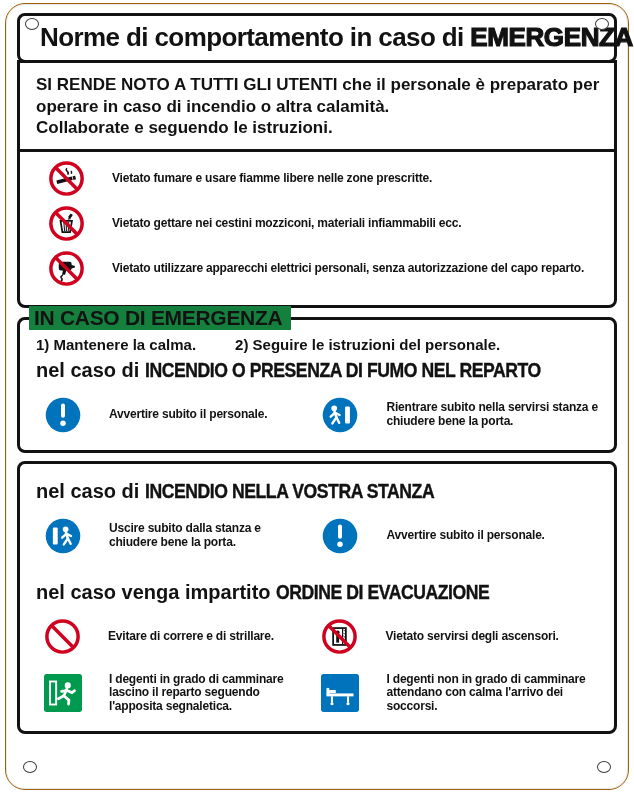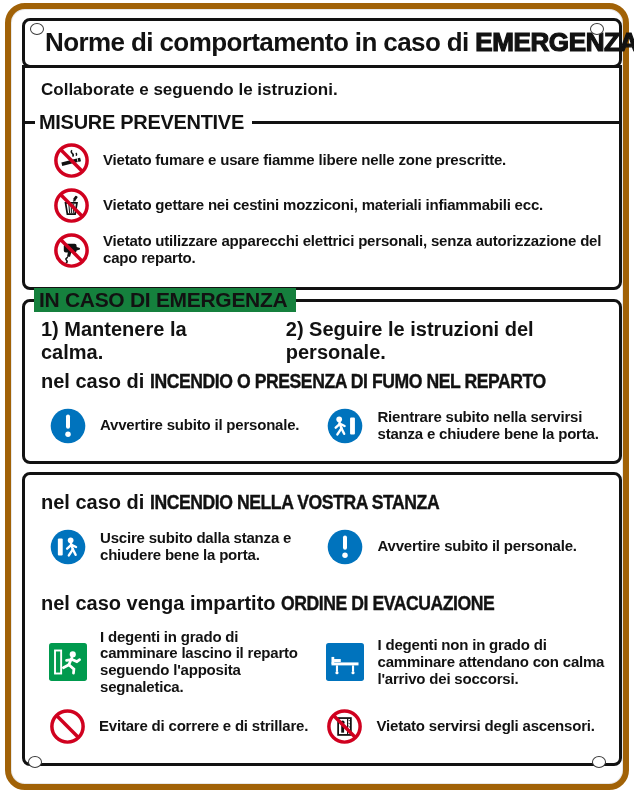--- a/index.html
+++ b/index.html
@@ -10,45 +10,45 @@
   }
   *{box-sizing:border-box;margin:0;padding:0;}
   html,body{background:#ffffff;}
   body{
     width:634px;height:794px;position:relative;
     font-family:"Liberation Sans","DejaVu Sans",sans-serif;
     color:var(--ink);
   }
   .sign{
     position:absolute;left:5px;top:3px;width:624px;height:787px;
-    background:#fff;border:6px solid #a16207;border-radius:20px;
+    background:#fff;border:1px solid #a16207;border-radius:20px;
     box-shadow:inset 0 0 0 1px #e8e8e8;
   }
   .inner{position:absolute;left:11px;top:9px;width:600px;}
   .box{
     border:3px solid var(--ink);border-radius:8px;background:#fff;position:relative;
   }
   .title-box{padding:6px 14px 7px 20px;border-bottom-width:3px;}
   .title{font-size:26px;font-weight:700;letter-spacing:-0.6px;white-space:nowrap;}
   .title .emph{font-weight:700;-webkit-text-stroke:1.2px var(--ink);letter-spacing:-0.4px;}
   .intro-box{margin-top:-3px;padding:11px 14px 10px 16px;border-radius:0 0 8px 8px;border-top-width:3px;}
   .intro p{font-size:17px;font-weight:700;line-height:1.27;}
   .legend-divider{display:flex;align-items:center;margin:10px 0 4px -16px;}
   .legend-divider .dash{width:10px;border-top:3px solid var(--ink);}
   .legend-divider .line{flex:1;border-top:3px solid var(--ink);margin-right:-14px;}
   .legend-divider .legend-text{font-size:20px;font-weight:700;padding:0 8px 0 4px;letter-spacing:-0.3px;}
   .item-row{display:flex;align-items:center;gap:13px;margin:8px 0 8px 12px;}
-  .item-row .txt{font-size:15px;font-weight:700;line-height:1.12;letter-spacing:-0.2px;}
+  .item-row .txt{font-size:12px;font-weight:700;line-height:1.12;letter-spacing:-0.2px;margin-left:14px;}
   .icon{flex:0 0 auto;display:block;}
   .fieldset-box{margin-top:9px;padding:16px 14px 10px 16px;}
   .fieldset-legend{
     position:absolute;top:-14px;left:9px;background:#15803d;
     padding:0 9px 0 5px;font-size:21px;font-weight:700;letter-spacing:-0.3px;white-space:nowrap;
   }
-  .steps{display:flex;gap:52px;font-size:20px;font-weight:700;margin-bottom:6px;}
+  .steps{display:flex;gap:39px;font-size:15px;font-weight:700;margin-bottom:6px;}
   .subhead{font-size:20px;font-weight:700;margin:4px 0 8px 0;white-space:nowrap;}
   .subhead .cond{display:inline-block;transform:scaleX(0.88);transform-origin:left center;letter-spacing:-0.5px;-webkit-text-stroke:0.4px var(--ink);}
   .two-col{display:grid;grid-template-columns:1fr 1.04fr;column-gap:2px;}
   .two-col .item-row{margin:6px 0 6px 8px;}
   .section-box{margin-top:8px;padding:12px 14px 12px 16px;}
   .hole{
     position:absolute;width:14px;height:12px;border:1.6px solid #3a3a3a;
     border-radius:50%;background:#fff;z-index:5;
   }
   .hole.tl{left:19px;top:14px;}
@@ -75,26 +75,26 @@
   <span class="hole br"></span>
 
   <div class="inner">
 
     <div class="box title-box">
       <div class="title"><span>Norme di comportamento in caso di </span><span class="emph">EMERGENZA</span></div>
     </div>
 
     <div class="box intro-box">
       <div class="intro">
+        <p>SI RENDE NOTO A TUTTI GLI UTENTI che il personale è preparato per operare in caso di incendio o altra calamità.</p>
         <p>Collaborate e seguendo le istruzioni.</p>
       </div>
 
       <div class="legend-divider">
         <span class="dash"></span>
-        <span class="legend-text">MISURE PREVENTIVE</span>
         <span class="line"></span>
       </div>
 
       <div class="item-row">
         <svg class="icon" width="37" height="37" viewBox="0 0 36 36">
           <g transform="rotate(-14 18 18)">
             <rect x="8" y="17.4" width="15.5" height="3.6" fill="#111"></rect>
             <rect x="24.2" y="17.4" width="2.6" height="3.6" fill="#111"></rect>
             <path d="M20 14.6 q1.8-1.6 .4-3.2 q-1.4-1.6 .4-3" fill="none" stroke="#111" stroke-width="1.5"></path>
             <path d="M23.5 14.6 q1.4-1.3 .3-2.6" fill="none" stroke="#111" stroke-width="1.3"></path>
@@ -188,20 +188,43 @@
             <circle cx="18" cy="18" r="16.4" fill="var(--mandatory-blue)"></circle>
             <rect x="16.1" y="7" width="3.8" height="13.6" rx="1.9" fill="#fff"></rect>
             <circle cx="18" cy="25.8" r="2.6" fill="#fff"></circle>
           </svg>
           <div class="txt">Avvertire subito il personale.</div>
         </div>
       </div>
 
       <div class="subhead" style="margin-top:20px;"><span>nel caso venga impartito </span><span class="cond">ORDINE DI EVACUAZIONE</span></div>
 
+      <div class="two-col">
+        <div class="item-row">
+          <svg class="icon" width="37" height="37" viewBox="0 0 36 36">
+            <use href="#ring-slash"></use>
+          </svg>
+          <div class="txt">Evitare di correre e di strillare.</div>
+        </div>
+        <div class="item-row">
+          <svg class="icon" width="37" height="37" viewBox="0 0 36 36">
+            <rect x="11.8" y="9.8" width="12.4" height="16.4" fill="none" stroke="#111" stroke-width="1.7"></rect>
+            <line x1="21" y1="10.5" x2="21" y2="25.5" stroke="#111" stroke-width="1.1"></line>
+            <circle cx="16.2" cy="14" r="1.9" fill="#111"></circle>
+            <rect x="14.8" y="16.4" width="2.8" height="7.6" fill="#111"></rect>
+            <line x1="21.9" y1="11.5" x2="23.4" y2="13" stroke="#111" stroke-width="0.9"></line>
+            <line x1="21.9" y1="14.5" x2="23.4" y2="16" stroke="#111" stroke-width="0.9"></line>
+            <line x1="21.9" y1="17.5" x2="23.4" y2="19" stroke="#111" stroke-width="0.9"></line>
+            <line x1="21.9" y1="20.5" x2="23.4" y2="22" stroke="#111" stroke-width="0.9"></line>
+            <use href="#ring-slash"></use>
+          </svg>
+          <div class="txt">Vietato servirsi degli ascensori.</div>
+        </div>
+      </div>
+
       <div class="two-col" style="margin-top:6px;">
         <div class="item-row">
           <svg class="icon" width="38" height="38" viewBox="0 0 36 36">
             <rect x="0" y="0" width="36" height="36" rx="2.5" fill="var(--exit-green)"></rect>
             <rect x="4.8" y="6.2" width="7.6" height="23.6" fill="#fff"></rect>
             <rect x="6.6" y="8" width="4" height="20" fill="var(--exit-green)"></rect>
             <circle cx="22.5" cy="10.8" r="2.9" fill="#fff"></circle>
             <g stroke="#fff" stroke-width="2.6" stroke-linecap="round" fill="none">
               <path d="M21.6 14.2 L18.8 20.6"></path>
               <path d="M18.8 20.6 L23.6 24.8 L23.2 28.6"></path>
@@ -219,39 +242,16 @@
             <rect x="7.6" y="15.2" width="6.4" height="2.8" fill="#fff"></rect>
             <rect x="5.2" y="18.4" width="25.6" height="2.8" fill="#fff"></rect>
             <rect x="9.4" y="21.2" width="2" height="6" fill="#fff"></rect>
             <rect x="24.6" y="21.2" width="2" height="6" fill="#fff"></rect>
             <circle cx="10.4" cy="28.2" r="1.5" fill="#fff"></circle>
             <circle cx="25.6" cy="28.2" r="1.5" fill="#fff"></circle>
           </svg>
           <div class="txt">I degenti non in grado di camminare attendano con calma l'arrivo dei soccorsi.</div>
         </div>
       </div>
-
-      <div class="two-col">
-        <div class="item-row">
-          <svg class="icon" width="37" height="37" viewBox="0 0 36 36">
-            <use href="#ring-slash"></use>
-          </svg>
-          <div class="txt">Evitare di correre e di strillare.</div>
-        </div>
-        <div class="item-row">
-          <svg class="icon" width="37" height="37" viewBox="0 0 36 36">
-            <rect x="11.8" y="9.8" width="12.4" height="16.4" fill="none" stroke="#111" stroke-width="1.7"></rect>
-            <line x1="21" y1="10.5" x2="21" y2="25.5" stroke="#111" stroke-width="1.1"></line>
-            <circle cx="16.2" cy="14" r="1.9" fill="#111"></circle>
-            <rect x="14.8" y="16.4" width="2.8" height="7.6" fill="#111"></rect>
-            <line x1="21.9" y1="11.5" x2="23.4" y2="13" stroke="#111" stroke-width="0.9"></line>
-            <line x1="21.9" y1="14.5" x2="23.4" y2="16" stroke="#111" stroke-width="0.9"></line>
-            <line x1="21.9" y1="17.5" x2="23.4" y2="19" stroke="#111" stroke-width="0.9"></line>
-            <line x1="21.9" y1="20.5" x2="23.4" y2="22" stroke="#111" stroke-width="0.9"></line>
-            <use href="#ring-slash"></use>
-          </svg>
-          <div class="txt">Vietato servirsi degli ascensori.</div>
-        </div>
-      </div>
     </div>
 
   </div>
 </div>
 
 </body></html>

